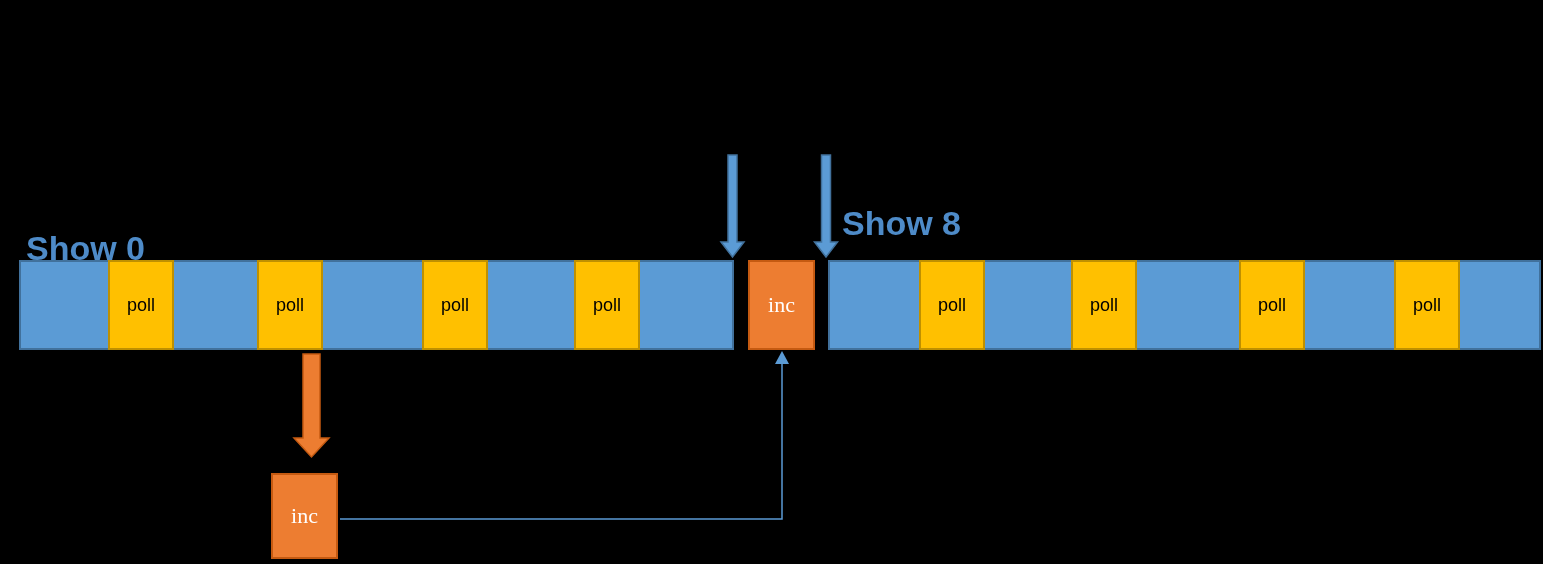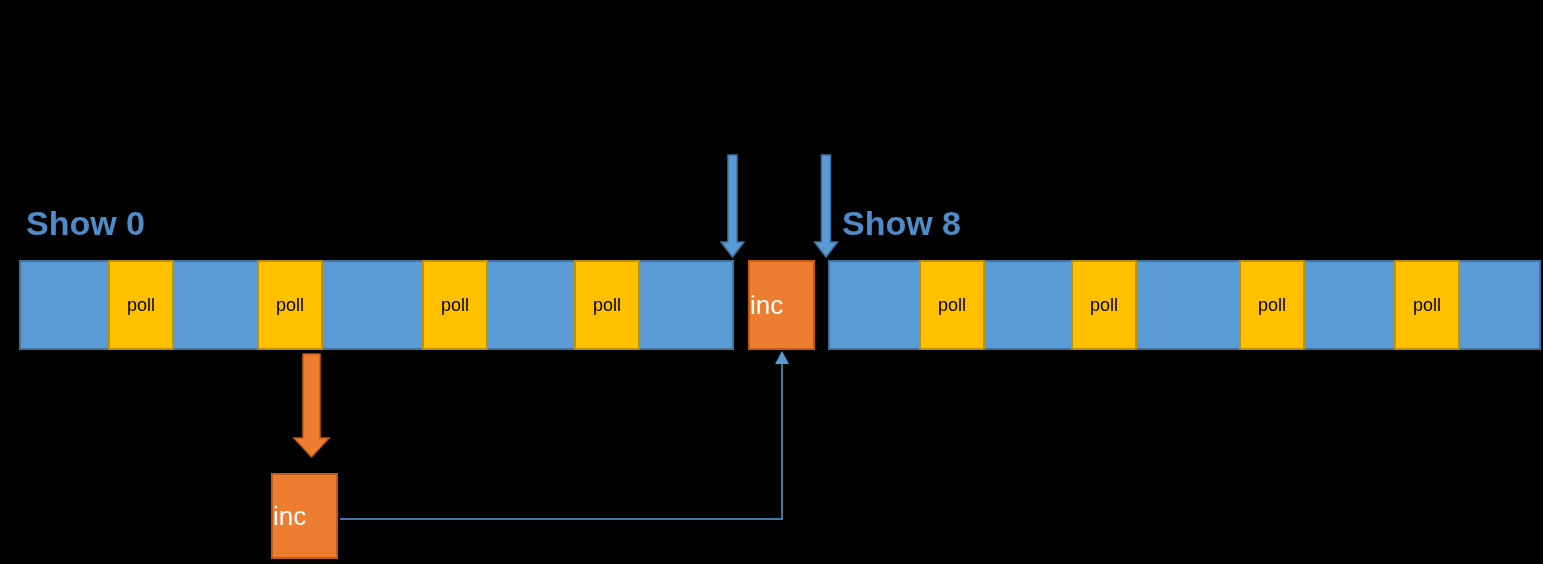--- a/index.html
+++ b/index.html
@@ -13,41 +13,41 @@
   .canvas{
     position:relative; width:1543px; height:564px; overflow:hidden;
     background:var(--background);
     font-family:"Liberation Sans", sans-serif;
   }
   .show-label{
     position:absolute; top:203px; height:40px; line-height:40px;
     font-size:34px; font-weight:bold; color:var(--heading-blue);
     white-space:nowrap;
   }
-  .show0{left:26px;}
+  .show0{left:26px;margin-top:25px;}
   .show1{left:842px;}
   .bar-segment{
     position:absolute; top:260px; height:90px; box-sizing:border-box;
     background:var(--bar-fill); border:2px solid var(--bar-border);
   }
   .bar-left{left:19px; width:715px;}
   .bar-right{left:828px; width:713px;}
   .poll{
     position:absolute; top:260px; height:90px; width:66px; box-sizing:border-box;
     background:var(--poll-fill); border:2px solid var(--poll-border);
     display:flex; align-items:center; justify-content:center;
     font-size:18px; color:#000;
   }
   .p1{left:108px;} .p2{left:257px;} .p3{left:422px;} .p4{left:574px;}
   .p5{left:919px;} .p6{left:1071px;} .p7{left:1239px;} .p8{left:1394px;}
   .inc{
     position:absolute; box-sizing:border-box;
     background:var(--inc-fill); border:2px solid var(--inc-border);
-    display:flex; align-items:center; 
-    font-size:26px; color:#fff;
+    display:flex; align-items:center; justify-content:center;
+    font-size:22px; color:#fff;font-family:Liberation Serif, serif;
   }
   .inc-top{left:748px; top:260px; width:67px; height:90px;}
   .inc-bottom{left:271px; top:473px; width:67px; height:86px;}
   .overlay{position:absolute; left:0; top:0; pointer-events:none;}
 </style>
 </head>
 <body>
 
 <div class="canvas">
 

